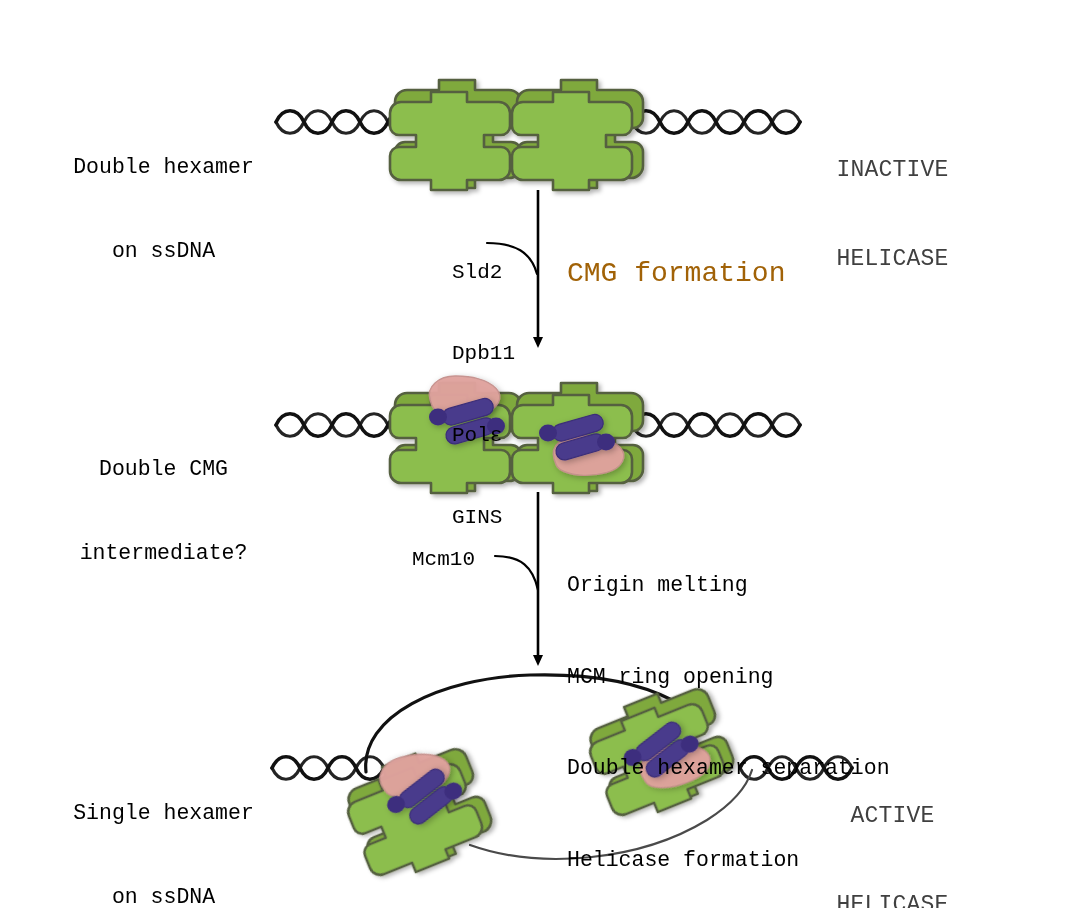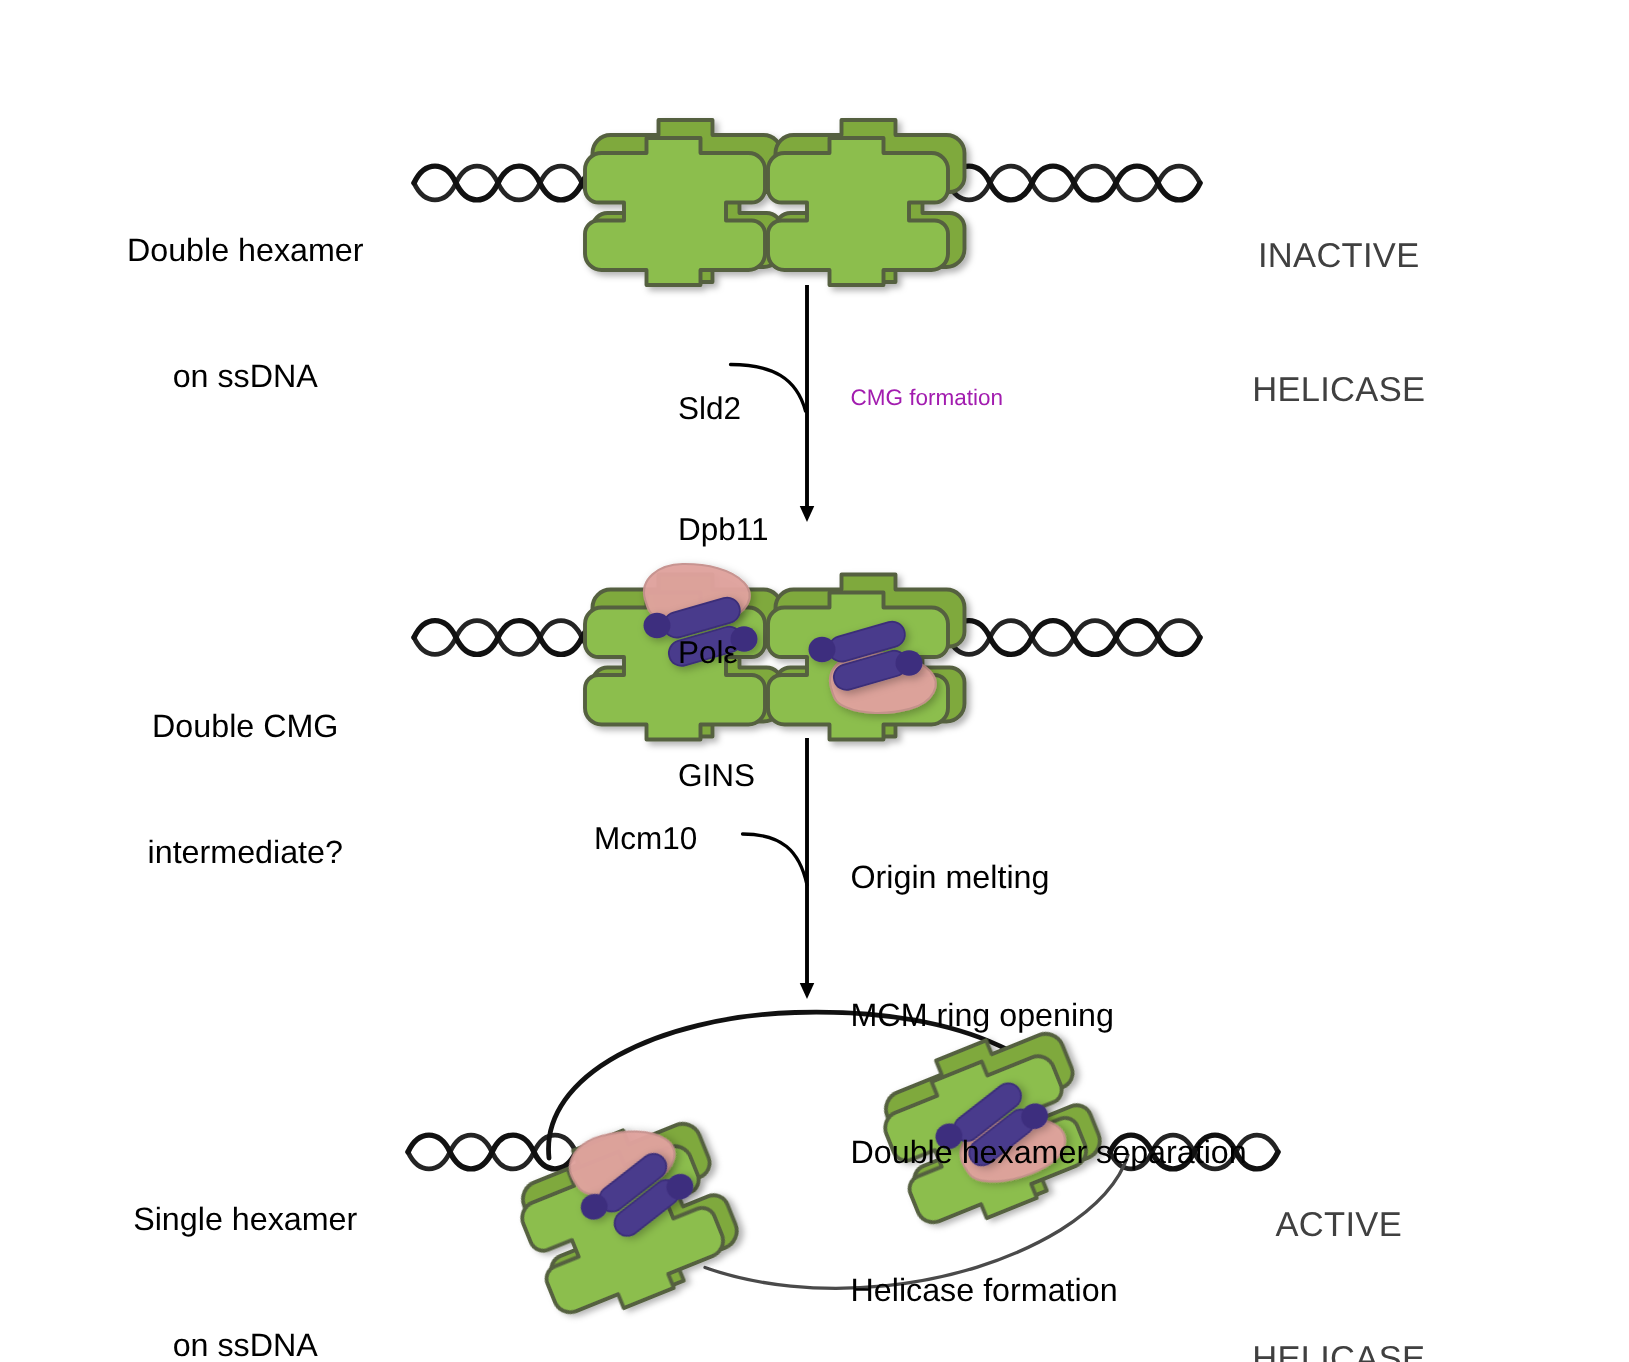--- a/index.html
+++ b/index.html
@@ -23,41 +23,41 @@
     position: absolute;
     left: 0;
     top: 0;
     width: 1086px;
     height: 908px;
   }
   .txt {
     position: absolute;
     white-space: pre;
     line-height: 1.30;
-    font-family: Liberation Sans, sans-serif;
+    font-family: Liberation Mono, monospace;
   }
   .stage-label {
     font-size: 21.5px;
     color: #000000;
     text-align: center;
   }
   .state-label {
     font-size: 23px;
     color: #404040;
     text-align: center;
     letter-spacing: 0.2px;
   }
   .factor {
     font-size: 21px;
     color: #000000;
     text-align: left;
   }
   .step-note {
-    font-size: 15px;
-    color: #a21caf;
+    font-size: 28px;
+    color: #a16207;
     text-align: left;
   }
   .step-list {
     font-size: 21.5px;
     color: #000000;
     text-align: left;
     line-height: 1.42;
   }
 </style>
 </head>
@@ -265,26 +265,26 @@
   </div>
 
   <div class="txt factor" style="left:406px; top:204px;margin-left:46px;">
     <div>Sld2</div>
     <div>Dpb11</div>
     <div>Polε</div>
     <div>GINS</div>
   </div>
   <div class="txt step-note" style="left:567px; top:256px;">CMG formation</div>
 
-  <div class="txt stage-label" style="left:56px; top:415px; width:215px;">
+  <div class="txt stage-label" style="left:56px; top:400px; width:215px;">
     <div>Double CMG</div>
     <div>intermediate?</div>
   </div>
 
-  <div class="txt factor" style="left:396px; top:546px;">Mcm10</div>
+  <div class="txt factor" style="left:412px; top:546px;">Mcm10</div>
   <div class="txt step-list" style="left:567px; top:509px;">
     <div>Origin melting</div>
     <div>MCM ring opening</div>
     <div>Double hexamer separation</div>
     <div>Helicase formation</div>
   </div>
 
   <div class="txt stage-label" style="left:56px; top:744px; width:215px;">
     <div>Single hexamer</div>
     <div>on ssDNA</div>

